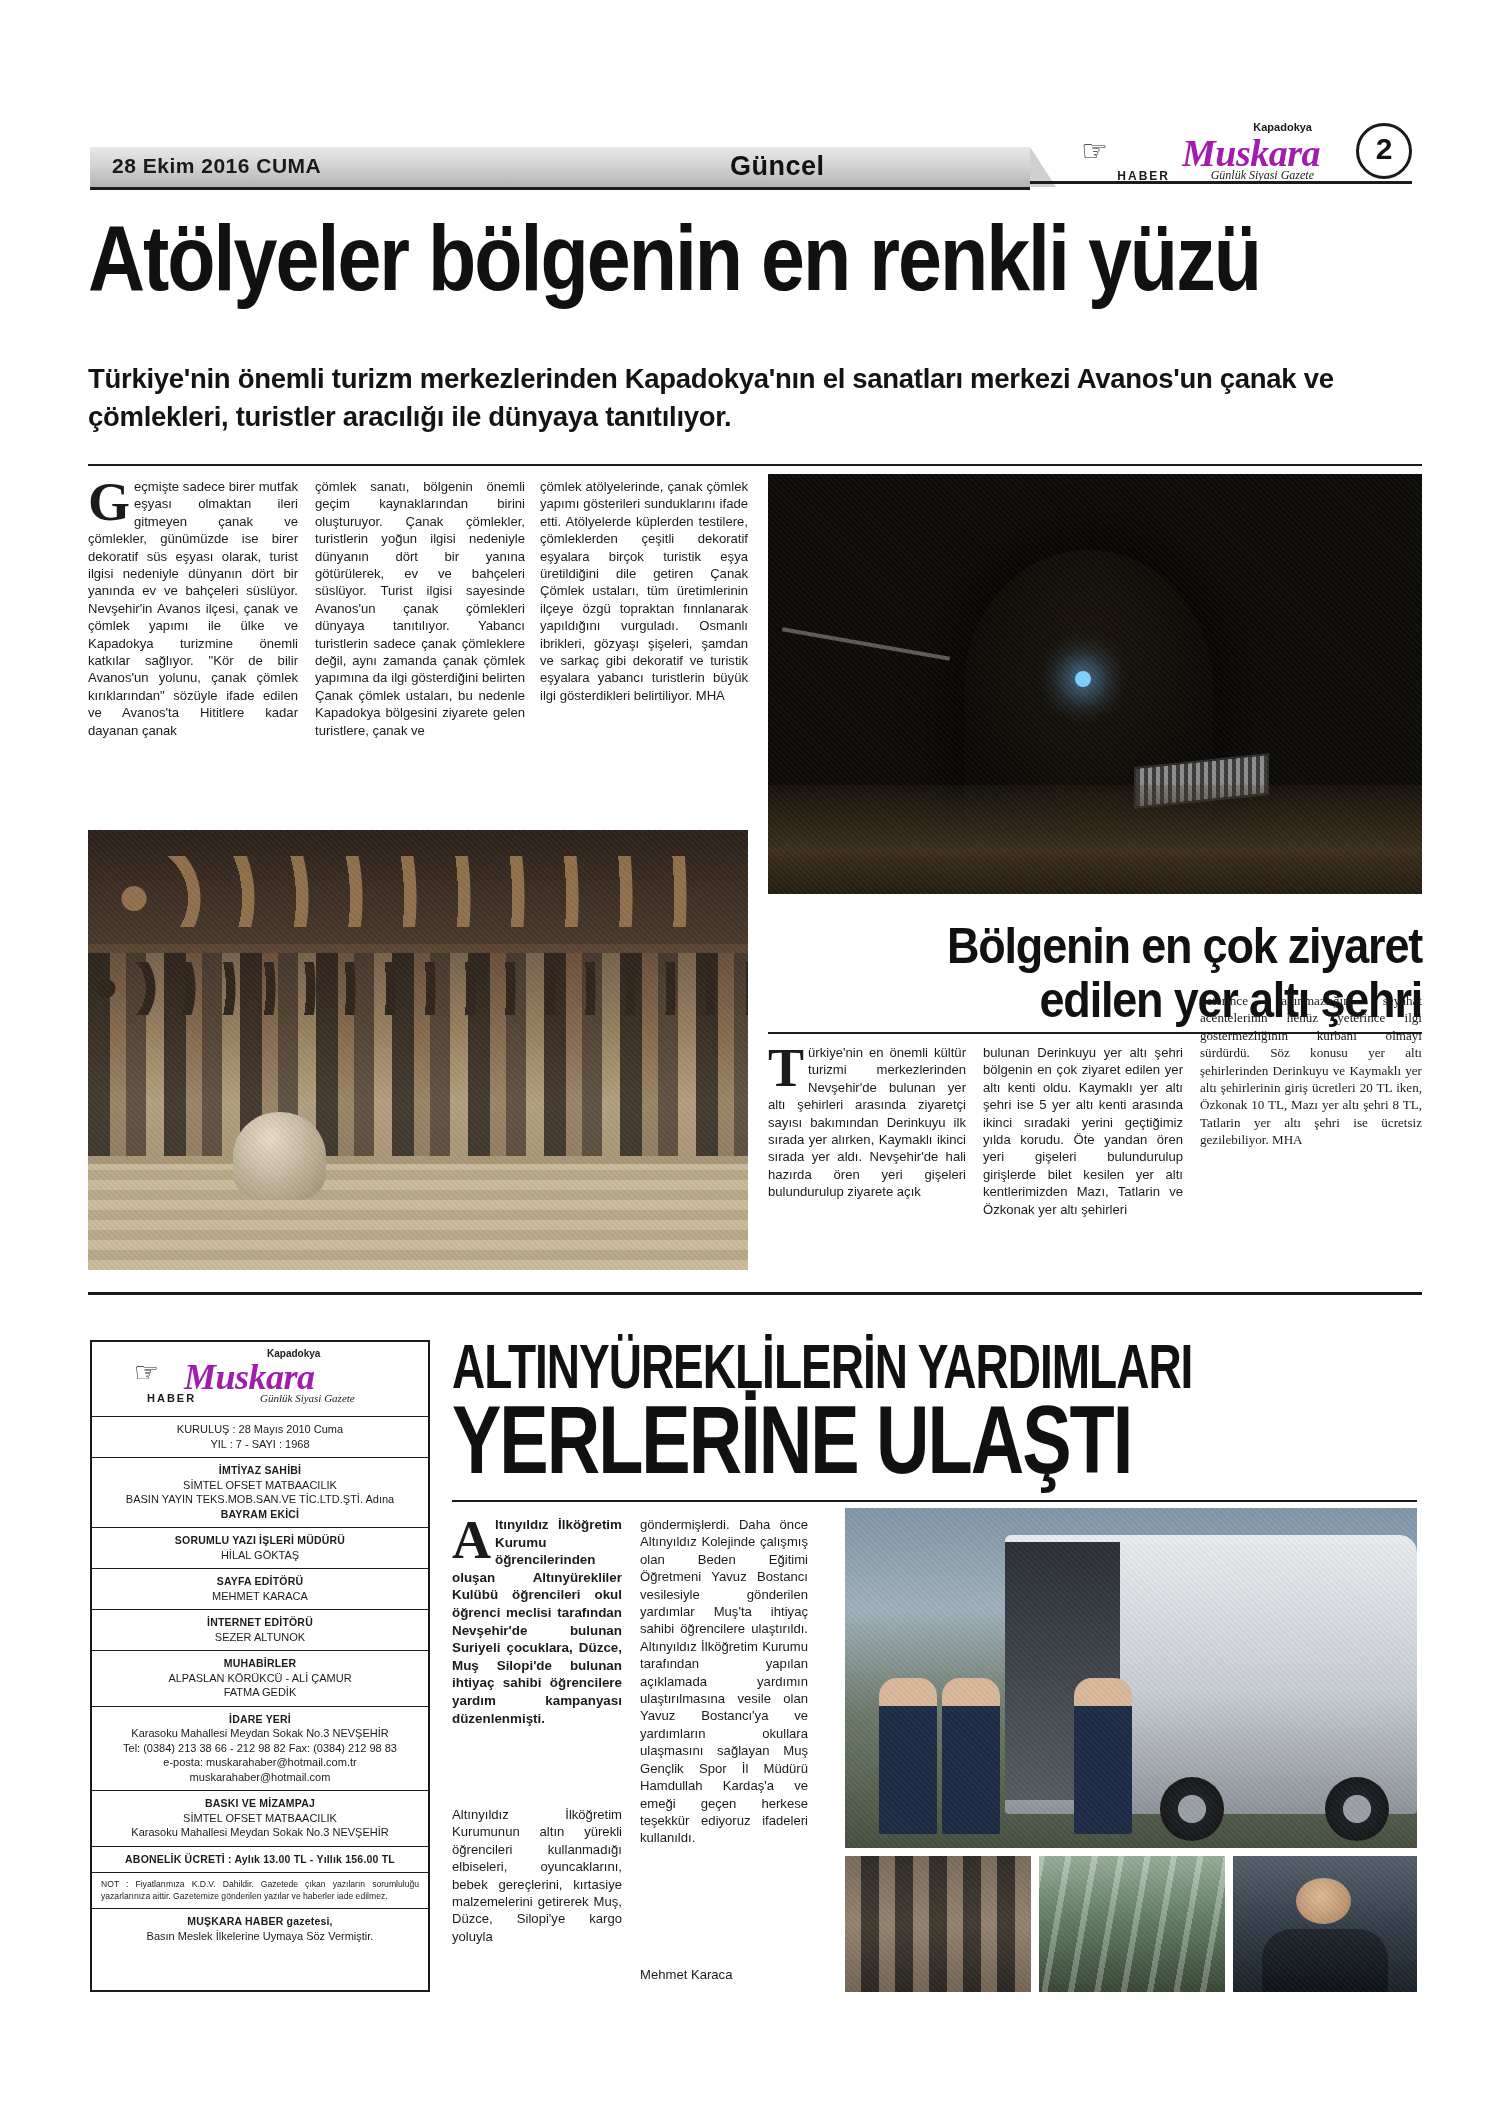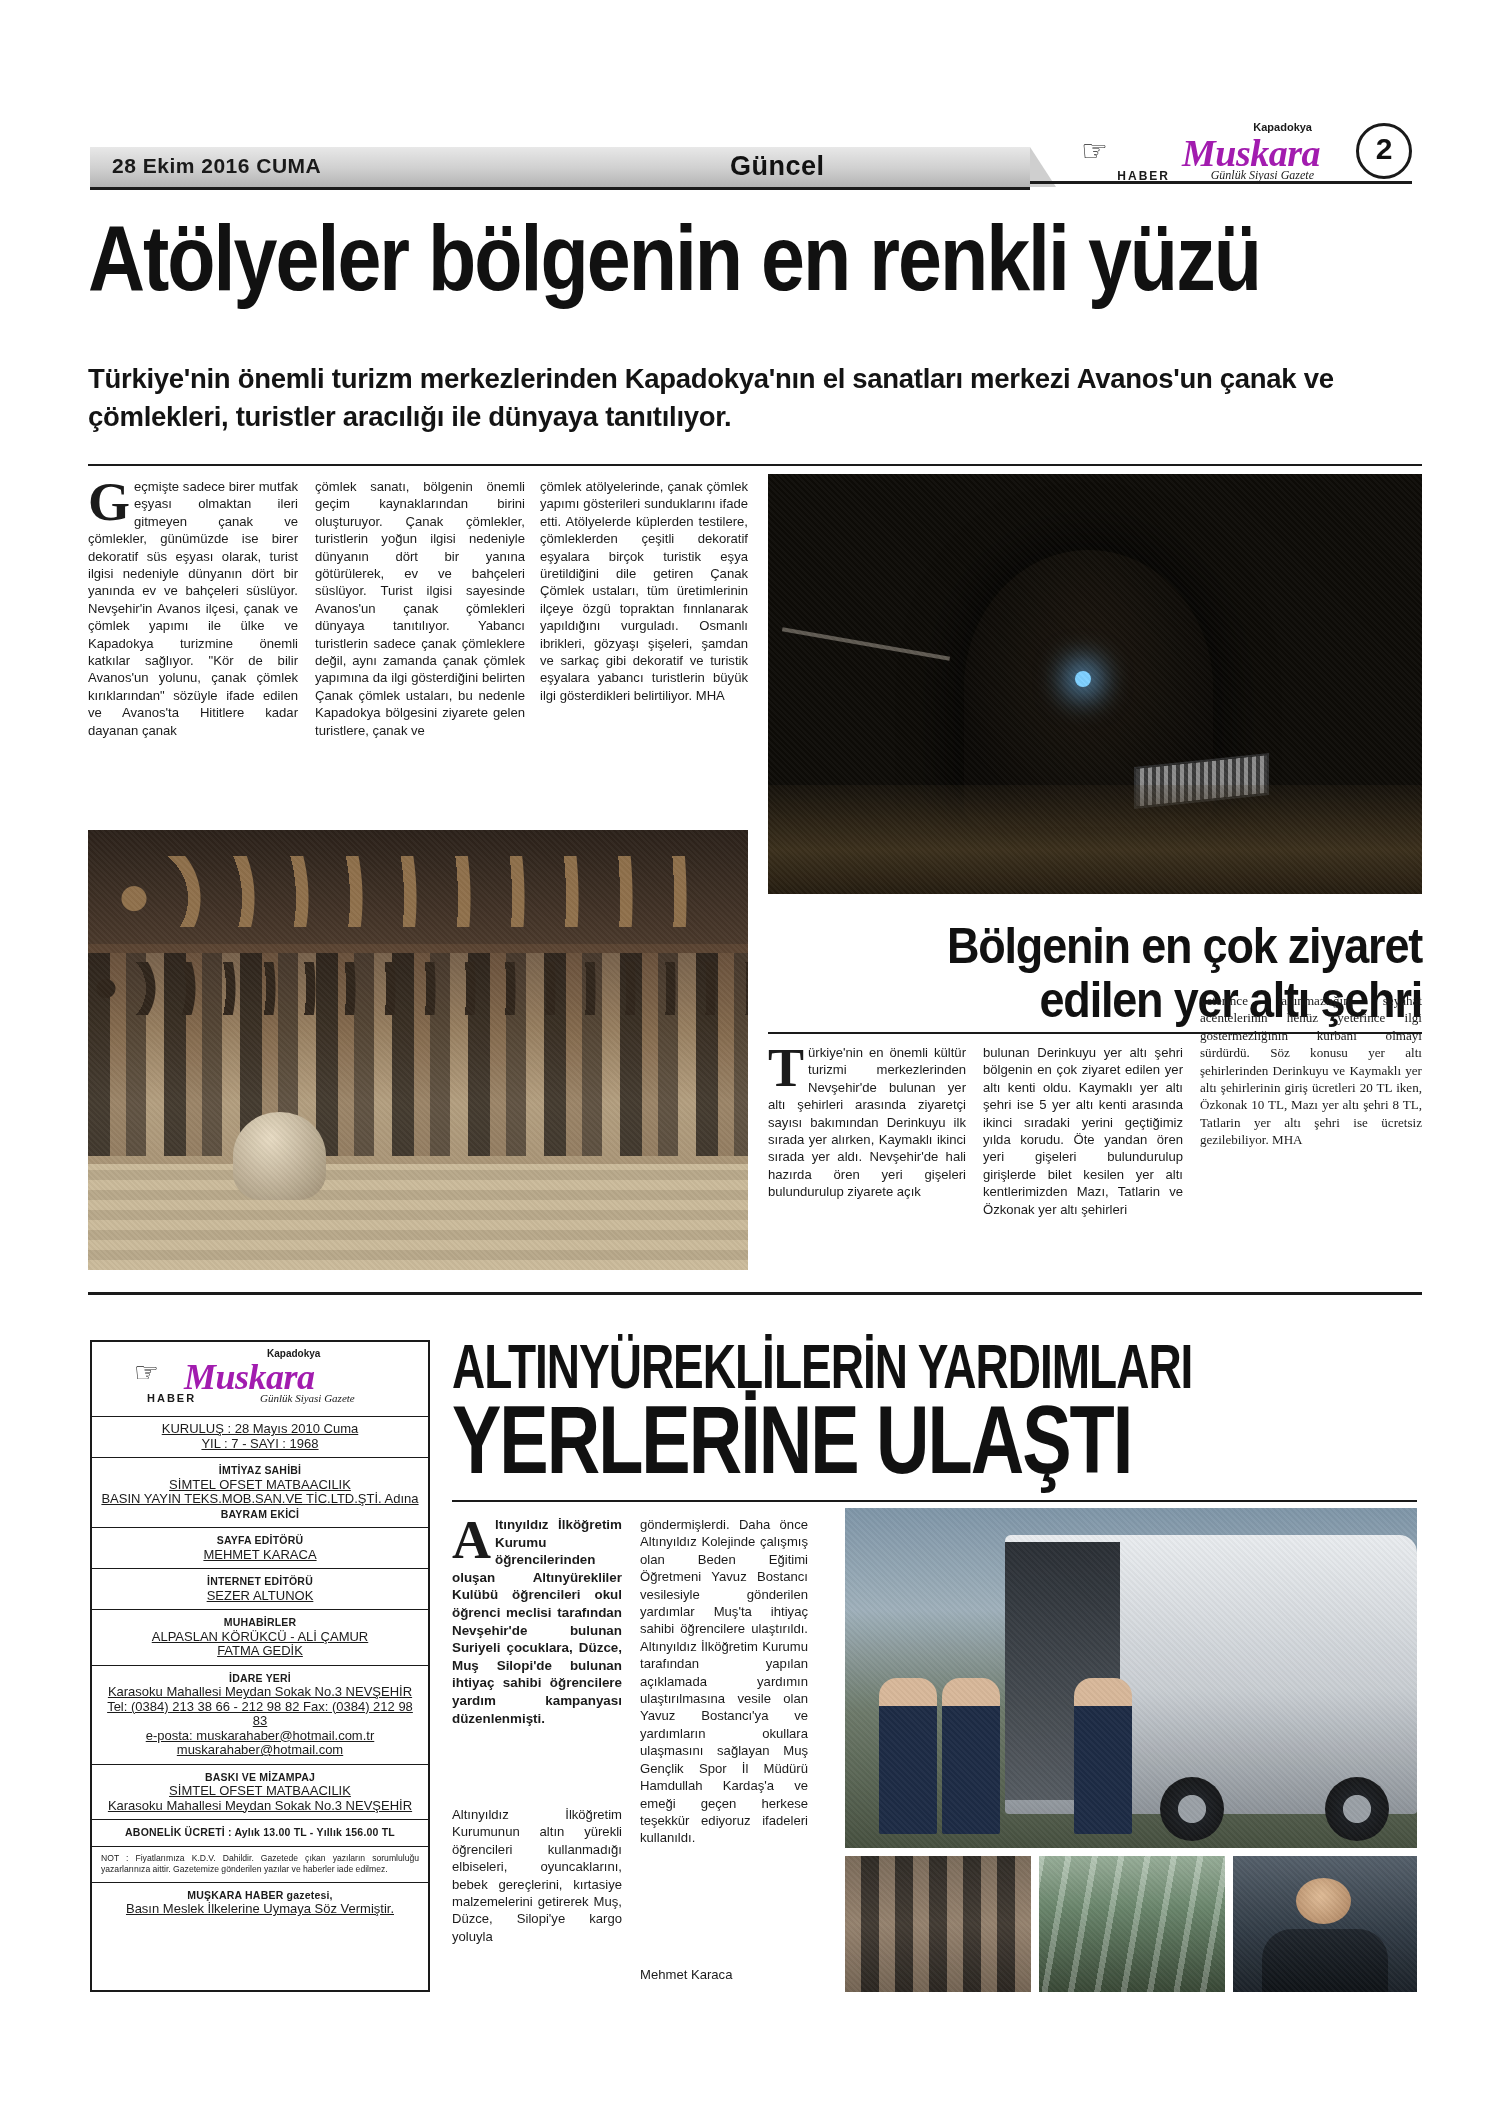--- a/index.html
+++ b/index.html
@@ -347,21 +347,21 @@
     border-bottom: 1.2px solid #1a1a1a;
     padding: 5px 8px 6px 8px;
     line-height: 14.5px;
   }
   .imp-row:last-child { border-bottom: none; }
   .imp-title {
     font-weight: bold;
     font-size: 10.5px;
     letter-spacing: 0.2px;
   }
-  .imp-small { font-size: 13px; text-decoration: underline; }
+  .imp-small { font-size: 11px; }
   .imp-note {
     font-size: 8.6px;
     line-height: 11.5px;
     text-align: justify;
     padding: 6px 9px;
   }
 
   
   .headline3a {
     position: absolute;
@@ -539,20 +539,24 @@
       <div class="imp-small">YIL : 7 - SAYI : 1968</div>
     </div>
 
     <div class="imp-row">
       <div class="imp-title">İMTİYAZ SAHİBİ</div>
       <div class="imp-small">SİMTEL OFSET MATBAACILIK</div>
       <div class="imp-small">BASIN YAYIN TEKS.MOB.SAN.VE TİC.LTD.ŞTİ. Adına</div>
       <div class="imp-title">BAYRAM EKİCİ</div>
     </div>
 
+    <div class="imp-row">
+      <div class="imp-title">SORUMLU YAZI İŞLERİ MÜDÜRÜ</div>
+      <div class="imp-small">HİLAL GÖKTAŞ</div>
+    </div>
 
     <div class="imp-row">
       <div class="imp-title">SAYFA EDİTÖRÜ</div>
       <div class="imp-small">MEHMET KARACA</div>
     </div>
 
     <div class="imp-row">
       <div class="imp-title">İNTERNET EDİTÖRÜ</div>
       <div class="imp-small">SEZER ALTUNOK</div>
     </div>

